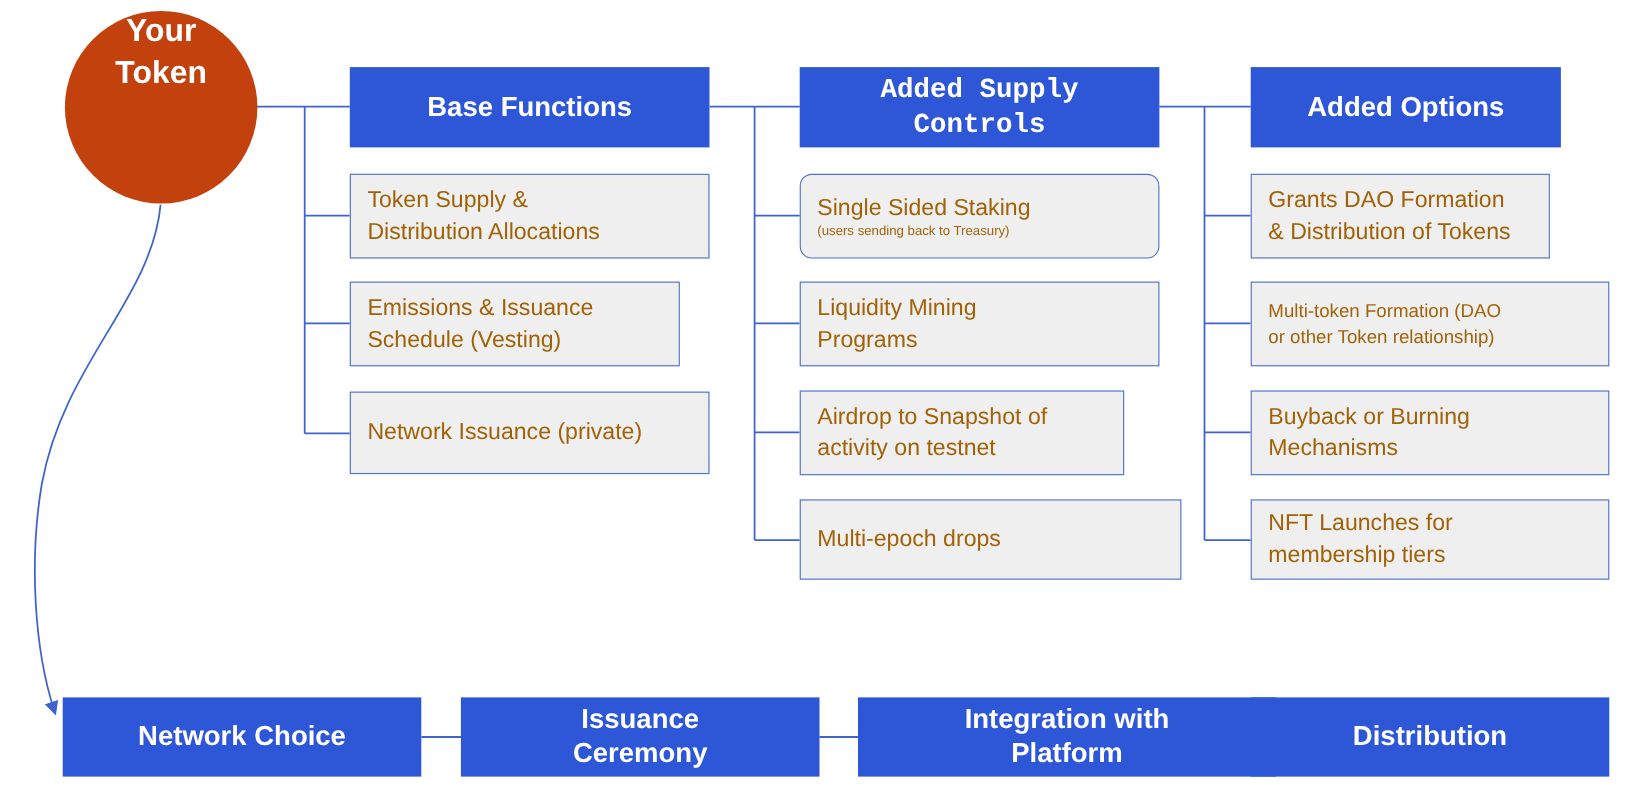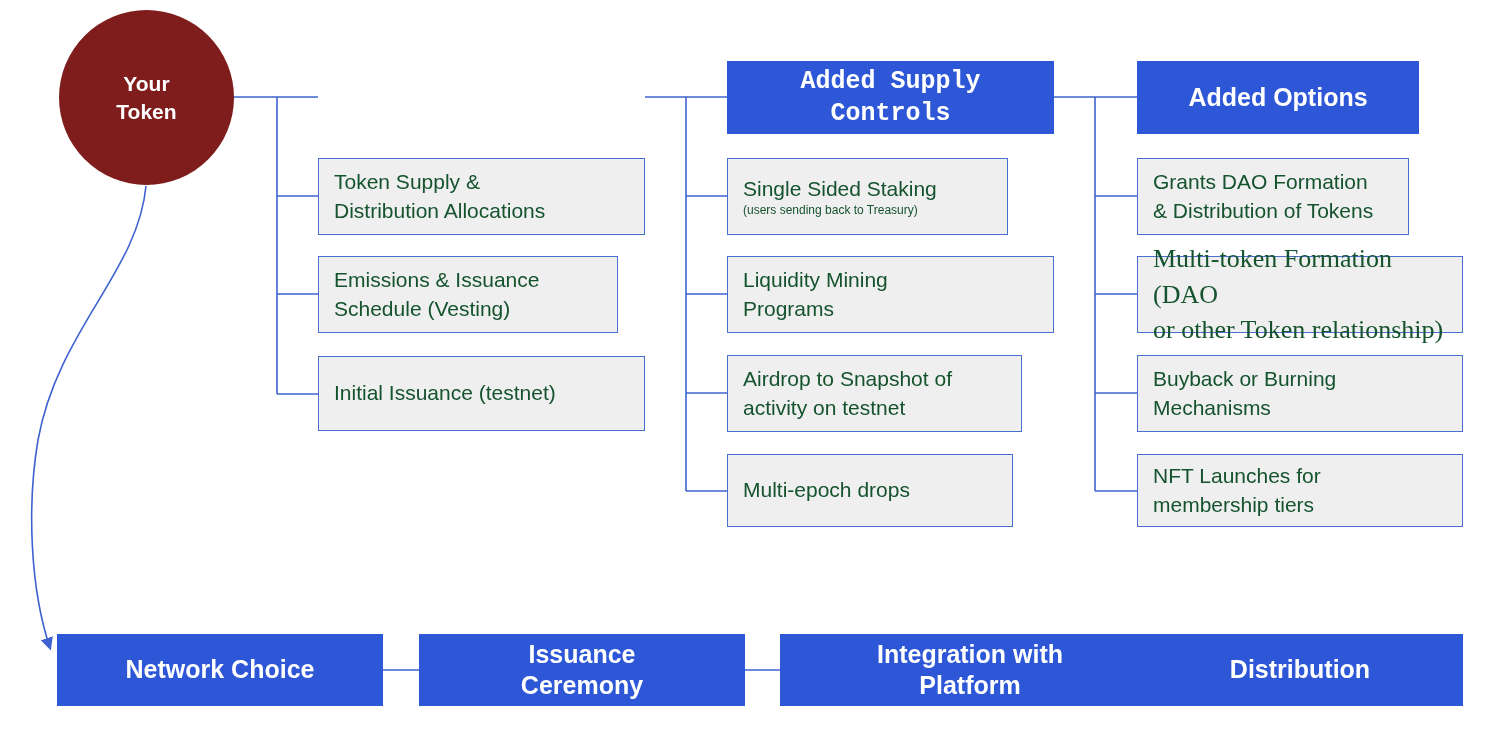--- a/index.html
+++ b/index.html
@@ -15,26 +15,26 @@
     position: absolute;
     left: 0; top: 0;
     width: 1491px; height: 731px;
     pointer-events: none;
   }
   .circle {
     position: absolute;
     left: 59px; top: 10px;
     width: 175px; height: 175px;
     border-radius: 50%;
-    background: #7f1d1d;
+    background: #c2410c;
     color: #ffffff;
     font-weight: bold;
-    font-size: 21px;
+    font-size: 29px;
     line-height: 1.3;
-    display: flex; align-items: center; justify-content: center;
+    display: flex; justify-content: center;
     text-align: center;
     white-space: pre-line;
   }
   .hdr {
     position: absolute;
     height: 73px;
     background: #2d57d7;
     color: #ffffff;
     font-weight: bold;
     font-size: 25px;
@@ -55,34 +55,34 @@
     display: flex; align-items: center; justify-content: center;
     text-align: center;
     white-space: pre-line;
   }
   .item {
     position: absolute;
     height: 77px;
     background: #efefef;
     border: 1.6px solid #4a6fce;
     box-sizing: border-box;
-    color: #14532d;
+    color: #a16207;
     font-size: 21px;
     line-height: 1.34;
     display: flex; flex-direction: column; justify-content: center;
     padding: 0 8px 0 15px;
     text-align: left;
     white-space: pre-line;
   }
   .item .sub {
     font-size: 12px;
     line-height: 1.15;
     margin-top: 1px;
   }
-  .item.small-text { font-size: 26px; line-height: 1.36; font-family: Liberation Serif, serif; }
+  .item.small-text { font-size: 17px; line-height: 1.36; }
 </style>
 </head>
 <body>
 
 <div class="canvas">
 
   <svg class="connectors" viewBox="0 0 1491 731" xmlns="http://www.w3.org/2000/svg">
     <defs>
       <marker id="arrow" viewBox="0 0 10 10" refX="8" refY="5" markerWidth="8" markerHeight="8" orient="auto-start-reverse">
         <path d="M0,0 L10,5 L0,10 z" fill="#3e63d0"></path>
@@ -116,49 +116,52 @@
 
       <path d="M146,186 C138,272 58,330 38,440 C27,505 30,588 50,648" marker-end="url(#arrow)"></path>
     </g>
   </svg>
 
   <div class="circle">
     <span>Your
 Token</span>
   </div>
 
+  <div class="hdr" style="left:318px; top:61px; width:327px;">
+    <span>Base Functions</span>
+  </div>
   <div class="item" style="left:318px; top:158px; width:327px;">
     <span>Token Supply &amp;
 Distribution Allocations</span>
   </div>
   <div class="item" style="left:318px; top:256px; width:300px;">
     <span>Emissions &amp; Issuance
 Schedule (Vesting)</span>
   </div>
   <div class="item" style="left:318px; top:356px; width:327px; height:75px;">
-    <span>Initial Issuance (testnet)</span>
+    <span>Network Issuance (private)</span>
   </div>
 
   <div class="hdr" style="left:727px; top:61px; width:327px;font-family:Liberation Mono, monospace;">
     <span>Added Supply
 Controls</span>
   </div>
-  <div class="item" style="left:727px; top:158px; width:281px;">
+  <div class="item" style="left:727px; top:158px; width:327px;border-radius:11px;">
     <span>Single Sided Staking</span>
     <span class="sub">(users sending back to Treasury)</span>
   </div>
   <div class="item" style="left:727px; top:256px; width:327px;">
     <span>Liquidity Mining
 Programs</span>
   </div>
   <div class="item" style="left:727px; top:355px; width:295px;">
     <span>Airdrop to Snapshot of
 activity on testnet</span>
   </div>
-  <div class="item" style="left:727px; top:454px; width:286px; height:73px;">
+  <div class="item" style="left:727px; top:454px; width:347px; height:73px;">
     <span>Multi-epoch drops</span>
   </div>
 
   <div class="hdr" style="left:1137px; top:61px; width:282px;">
     <span>Added Options</span>
   </div>
   <div class="item" style="left:1137px; top:158px; width:272px;">
     <span>Grants DAO Formation
 &amp; Distribution of Tokens</span>
   </div>

